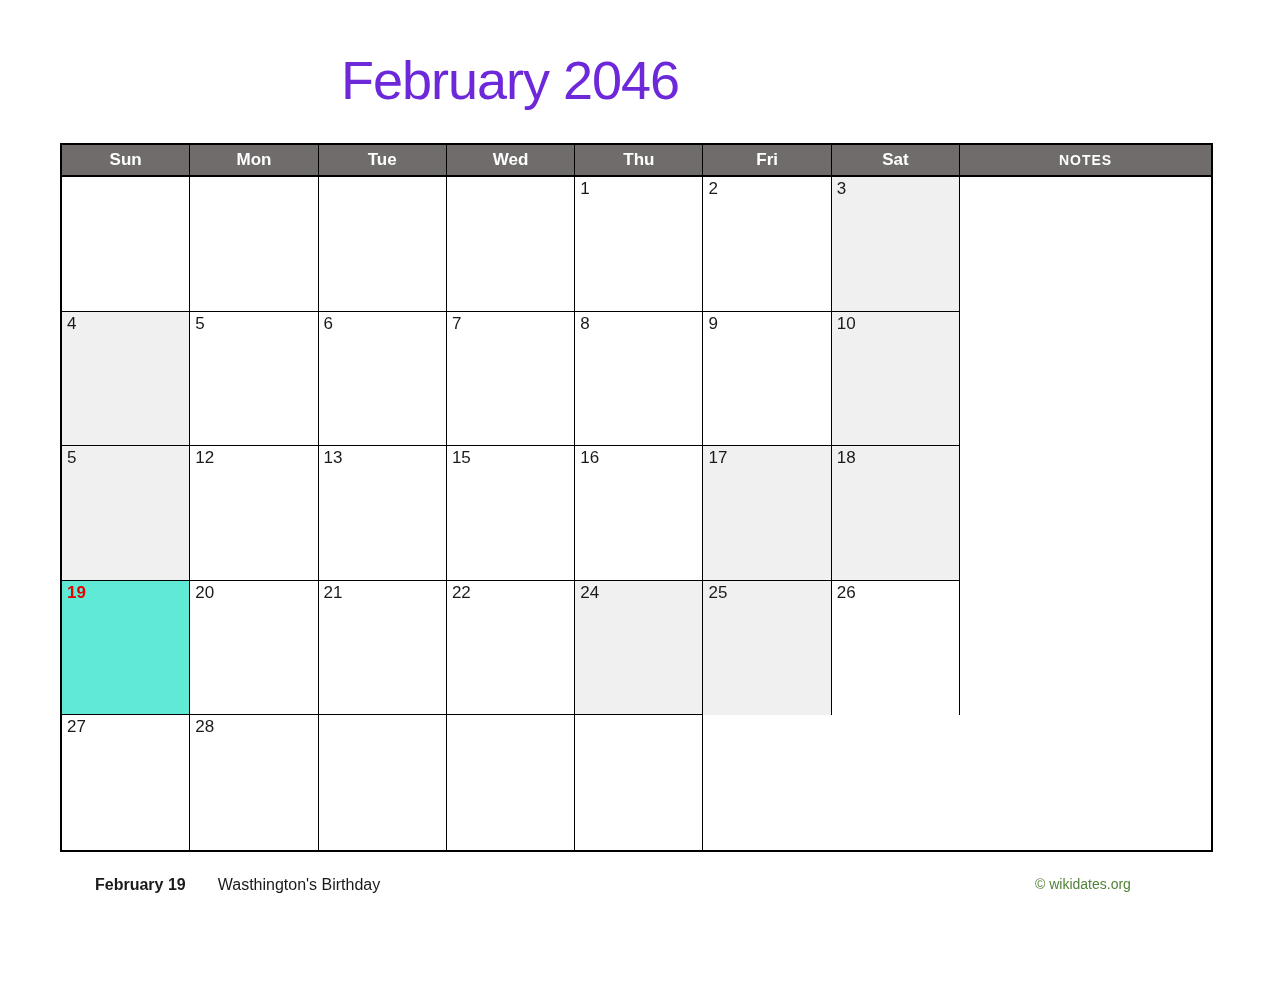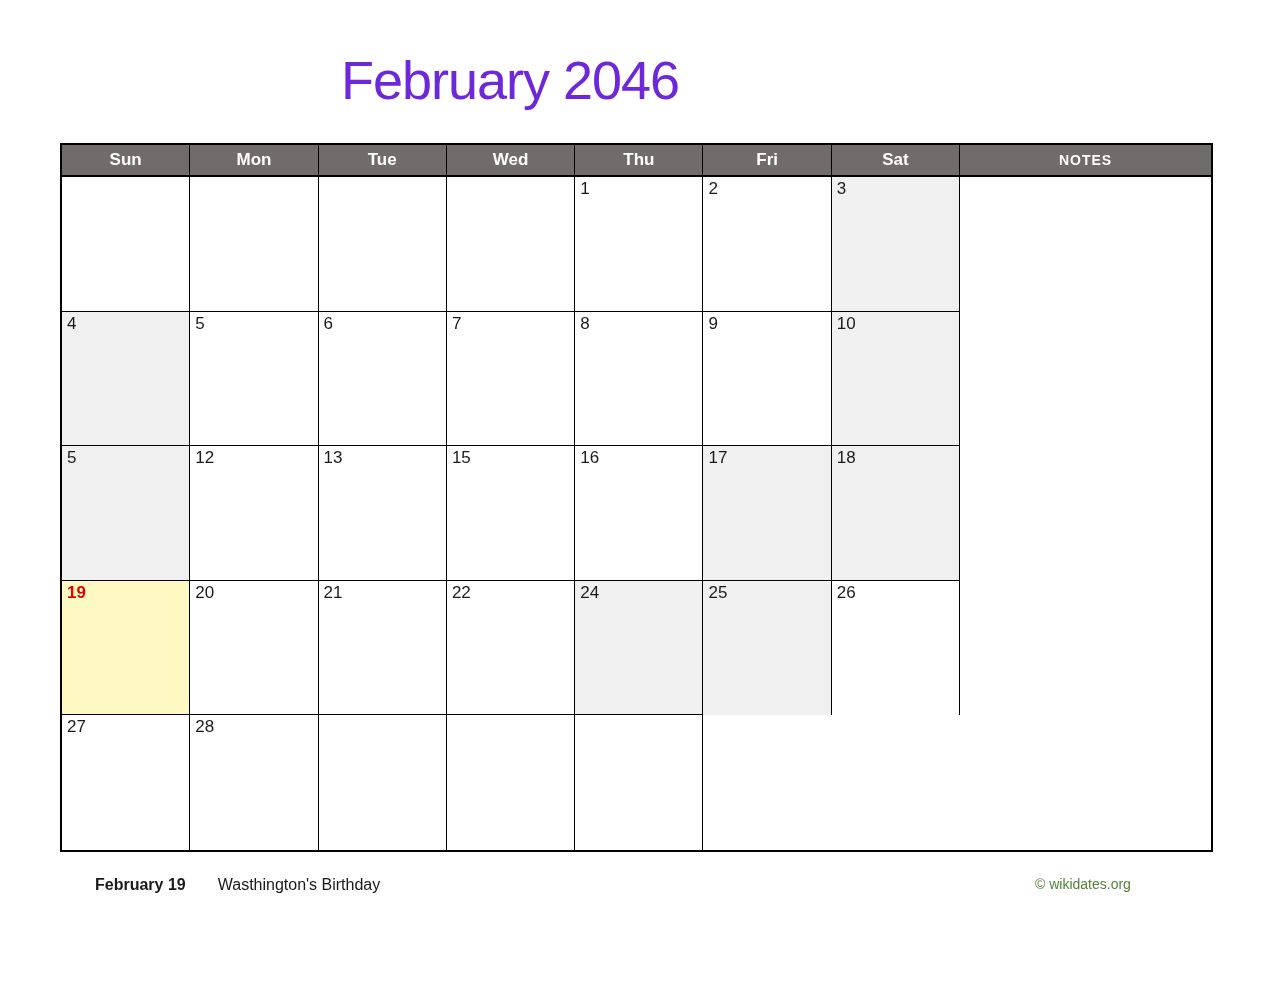--- a/index.html
+++ b/index.html
@@ -28,21 +28,21 @@
   }
   .hcell.notes-h{border-right:none;font-size:14px;letter-spacing:1px;}
   .cell{
     box-sizing:border-box;background:#ffffff;
     border-right:1px solid #000;border-bottom:1px solid #000;
   }
   .cell .num{
     display:block;padding:3px 0 0 5px;font-size:17px;line-height:1.1;color:#1a1a1a;
   }
   .cell[data-type="weekend"]{background:#f0f0f0;}
-  .cell[data-type="holiday"]{background:#fef9c3;}
+  .cell[data-type="holiday"]{background:#5eead4;}
   .cell[data-type="holiday"] .num{color:#e60000;font-weight:700;}
   .cell.last{border-bottom:none;}
   .notes-body{
     grid-column:8;grid-row:2 / span 5;background:#ffffff;
     border-right:none;border-bottom:none;box-sizing:border-box;
   }
   .footer{
     position:absolute;left:95px;top:876px;font-size:16px;color:#1a1a1a;
   }
   .footer .fdate{font-weight:700;}

